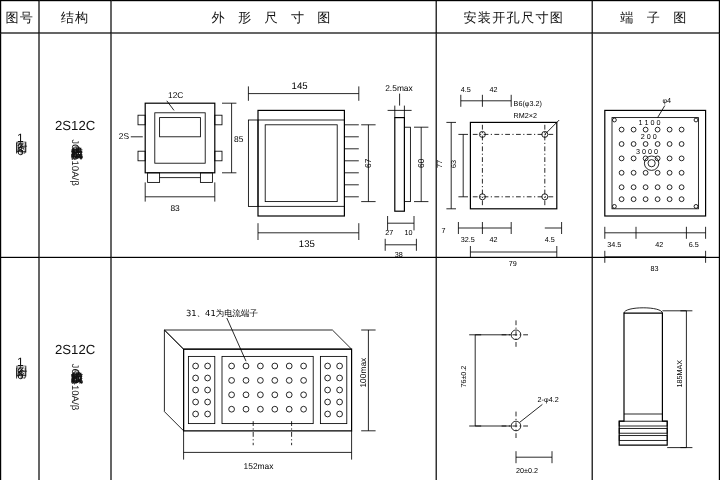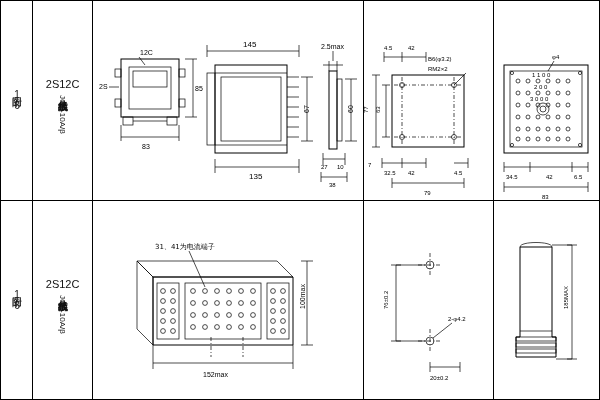--- a/index.html
+++ b/index.html
@@ -37,20 +37,27 @@
 <div class="sheet">
 <table class="grid">
   <colgroup>
     <col class="col-a">
         <col class="col-b">
         <col class="col-c">
         <col class="col-d">
         <col class="col-e">
   </colgroup>
   <tbody>
+        <tr>
+    <td class="hdr">图号</td>
+    <td class="hdr">结构</td>
+    <td class="hdr hdr-wide">外 形 尺 寸 图</td>
+    <td class="hdr">安装开孔尺寸图</td>
+    <td class="hdr hdr-wide">端 子 图</td>
+  </tr>
 
   <tr>
     <td class="rowcell">
       <div class="fig-label">
         <div class="vtext">附图16</div>
       </div>
     </td>
     <td class="rowcell struct">
       <div class="model">2S12C</div>
       <div class="vert">凸出式板后接线</div>

